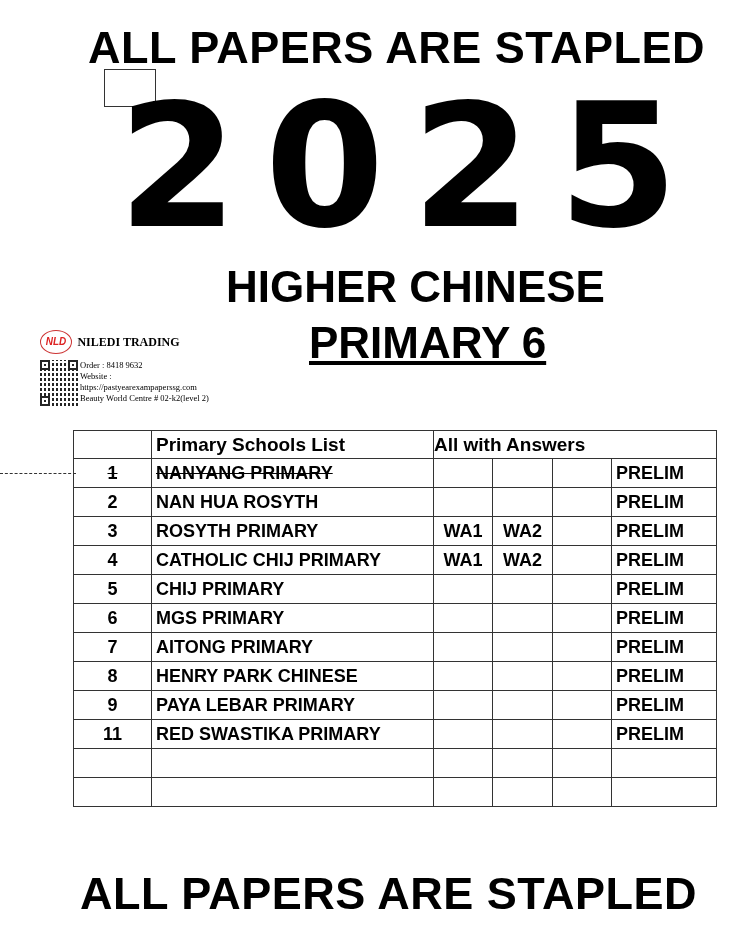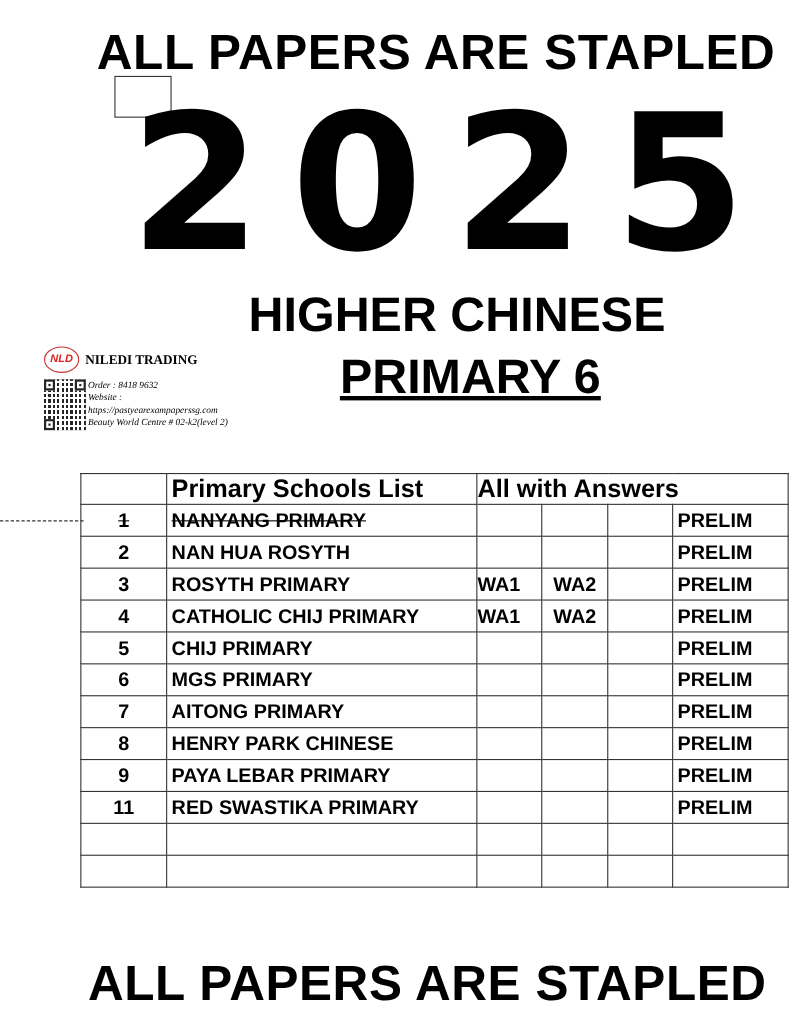--- a/index.html
+++ b/index.html
@@ -7,38 +7,38 @@
   .abs { position:absolute; }
   .banner { font-family:"Liberation Sans", sans-serif; font-weight:bold; font-size:45px; letter-spacing:0.5px; white-space:nowrap; }
   #top-banner { left:88px; top:22px; }
   #bottom-banner { left:80px; top:868px; }
   #checkbox { left:104px; top:69px; width:52px; height:38px; border:1.5px solid #333; box-sizing:border-box; background:#fff; }
   #year { left:118px; top:92px; width:560px; height:150px; display:flex; justify-content:space-between; font-family:"DejaVu Sans", sans-serif; font-weight:bold; font-size:172px; line-height:150px; }
   #year span { display:block; }
   .subject { font-weight:bold; font-size:44px; white-space:nowrap; }
   #subject-line { left:226px; top:262px; }
   #level-line { left:309px; top:318px;text-decoration:underline; }
-  #vendor { left:40px; top:315px; width:230px; }
+  #vendor { left:40px; top:330px; width:230px; }
   .nld-badge { display:inline-block; border:1.5px solid #c33; border-radius:50%; width:30px; height:22px; line-height:22px; text-align:center; color:#d22; font-style:italic; font-weight:bold; font-size:10px; font-family:"Liberation Sans", sans-serif; vertical-align:middle; }
   .vendor-name { font-family:"Liberation Serif", serif; font-weight:bold; font-size:12px; vertical-align:middle; margin-left:1px; }
   .vendor-row { display:flex; margin-top:6px; }
   .qr { width:38px; height:46px; background:
       repeating-linear-gradient(90deg,#000 0 2px,#fff 2px 4px),
       #000; position:relative; opacity:0.85; }
   .qr:before { content:""; position:absolute; inset:0; background:
       repeating-linear-gradient(0deg,transparent 0 3px,#fff 3px 5px); }
   .qr .finder { position:absolute; width:10px; height:10px; border:2px solid #000; background:#fff; box-sizing:border-box; z-index:1; }
   .qr .finder:after { content:""; position:absolute; left:2px; top:2px; width:2px; height:2px; background:#000; }
-  .contact { font-family:"Liberation Serif", serif; font-size:8.5px; line-height:11px; margin-left:2px; white-space:nowrap;font-style:italic; }
+  .contact { font-family:"Liberation Serif", serif; font-size:8.5px; line-height:11px; margin-left:2px; white-space:nowrap; }
   #schools-table { left:73px; top:430px; border-collapse:collapse; }
   #schools-table td { border:1px solid #333; height:28px; padding:0; font-weight:bold; font-size:18px; white-space:nowrap; }
-  #schools-table tr.head td { height:27px; font-size:23px; }
+  #schools-table tr.head td { height:27px; font-size:19px; }
   .c-num { width:77px; text-align:center; }
   .c-name { width:277px; padding-left:4px !important; }
-  .c-wa1 { width:58px; }
+  .c-wa1 { width:58px; text-align:center; }
   .c-wa2 { width:59px; text-align:center; }
   .c-ex { width:58px; }
   .c-pre { width:100px; padding-left:4px !important; }
   .strike { text-decoration:line-through; }
   #dashed-mark { left:0px; top:473px; width:76px; border-top:1px dashed #333; }
 </style>
 </head>
 <body>
 
 <div class="abs banner" id="top-banner">ALL PAPERS ARE STAPLED</div>

